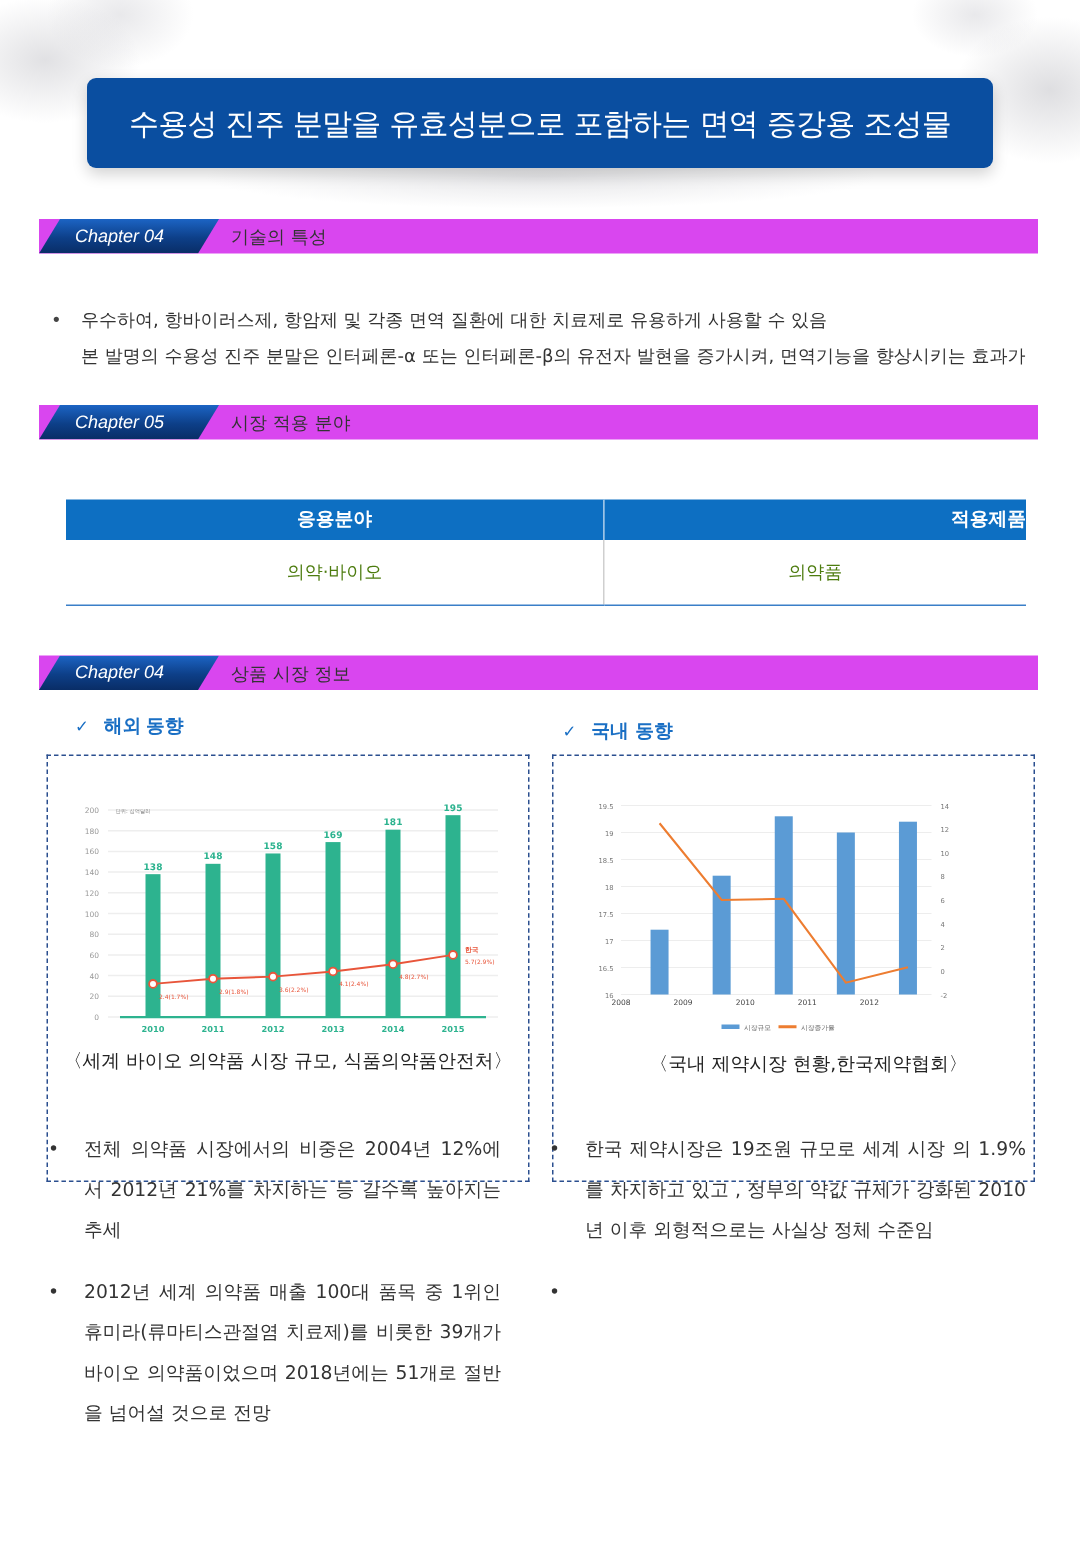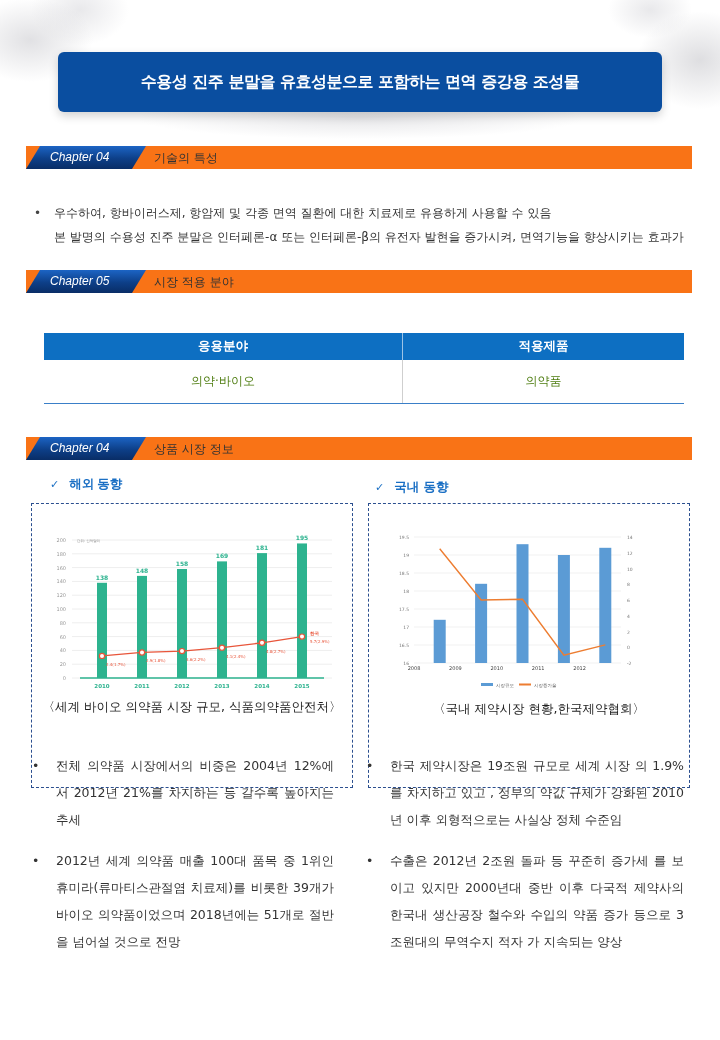--- a/index.html
+++ b/index.html
@@ -9,35 +9,35 @@
     background:
       radial-gradient(ellipse 90px 60px at 30px 40px, rgba(200,200,205,0.55), rgba(255,255,255,0) 70%),
       radial-gradient(ellipse 70px 50px at 80px 10px, rgba(210,210,215,0.5), rgba(255,255,255,0) 70%),
       radial-gradient(ellipse 90px 70px at 700px 60px, rgba(195,195,200,0.55), rgba(255,255,255,0) 70%),
       radial-gradient(ellipse 60px 40px at 650px 10px, rgba(210,210,215,0.5), rgba(255,255,255,0) 70%),
       radial-gradient(ellipse 320px 30px at 360px 118px, rgba(200,200,205,0.45), rgba(255,255,255,0) 70%);
   }
   .title-bar { position:absolute; left:58px; top:52px; width:604px; height:60px; background:#0a4ea0;
     border-radius:6px; display:flex; align-items:center; justify-content:center;
     box-shadow:0 4px 10px rgba(0,0,0,0.18); }
-  .title-bar h1 { color:#fff; font-size:16px; font-weight:bold; letter-spacing:-0.5px; font-family:"DejaVu Sans", sans-serif; }
-
-  .chapter { position:absolute; left:26px; width:666px; height:23px; background:#f97316; }
+  .title-bar h1 { color:#fff; font-size:20px; font-weight:normal; letter-spacing:-0.5px; font-family:"DejaVu Sans", sans-serif; }
+
+  .chapter { position:absolute; left:26px; width:666px; height:23px; background:#d946ef; }
   .chapter .tab { position:absolute; left:0; top:0; width:120px; height:23px;
     background:linear-gradient(180deg,#1c64c4 0%,#0d3f88 55%,#092d66 100%);
     clip-path:polygon(14px 0,120px 0,106px 23px,0 23px); }
   .chapter .tab span { position:absolute; left:24px; top:4px; color:#fff; font-style:italic; font-size:12px; font-family:"Liberation Sans", sans-serif; }
   .chapter .ctitle { position:absolute; left:128px; top:4px; font-size:12px; color:#333; }
 
   .bullet-text { position:absolute; font-size:12.5px; line-height:24px; color:#333; }
   .bullet { position:absolute; left:-20px; top:0; font-size:12px; color:#444; }
 
   table.apply { position:absolute; left:44px; top:333px; width:640px; border-collapse:collapse; }
   table.apply th { background:#0d6fc2; color:#fff; font-size:12.5px; font-weight:bold; height:27px; text-align:center; }
-  table.apply th + th { border-left:1px solid #9cc3e6; }
+  table.apply th + th { border-left:1px solid #9cc3e6;text-align:right; }
   table.apply td { height:43px; text-align:center; font-size:12px; color:#4d7c0f; border-bottom:1.5px solid #3a7fc8; }
   table.apply td + td { border-left:1px solid #cfcfcf; }
 
   .sub-head { position:absolute; font-size:12.5px; font-weight:bold; color:#1a6fc4; }
   .sub-head .chk { color:#1a6fc4; font-weight:normal; margin-right:10px; font-size:11px; }
 
   .chart-box { position:absolute; top:503px; width:322px; height:285px; border:1px dashed #2b4f8f; background:#fff; }
   .chart-box svg { position:absolute; left:0; top:0; }
   .caption { position:absolute; left:0; width:100%; text-align:center; font-size:12.5px; color:#222; }
 
@@ -211,14 +211,14 @@
   <div class="caption" style="top:197px; left:10px;">〈국내 제약시장 현황,한국제약협회〉</div>
 </div>
 
 <div class="col-text" style="left:56px; top:752px; width:278px;">
   <p><span class="dot">•</span><span>전체 의약품 시장에서의 비중은 2004년 12%에서 2012년 21%를 차지하는 등 갈수록 높아지는 추세</span></p>
   <p><span class="dot">•</span><span>2012년 세계 의약품 매출 100대 품목 중 1위인 휴미라(류마티스관절염 치료제)를 비롯한 39개가 바이오 의약품이었으며 2018년에는 51개로 절반을 넘어설 것으로 전망</span></p>
 </div>
 
 <div class="col-text" style="left:390px; top:752px; width:294px;">
   <p><span class="dot">•</span><span>한국 제약시장은 19조원 규모로 세계 시장 의 1.9%를 차지하고 있고 , 정부의 약값 규제가 강화된 2010년 이후 외형적으로는 사실상 정체 수준임</span></p>
-  <p><span class="dot">•</span><span>수출은 2012년 2조원 돌파 등 꾸준히 증가세 를 보이고 있지만 2000년대 중반 이후 다국적 제약사의 한국내 생산공장 철수와 수입의 약품 증가 등으로 3조원대의 무역수지 적자 가 지속되는 양상</span></p>
+  <p><span class="dot">•</span></p>
 </div>
 
 </body></html>

